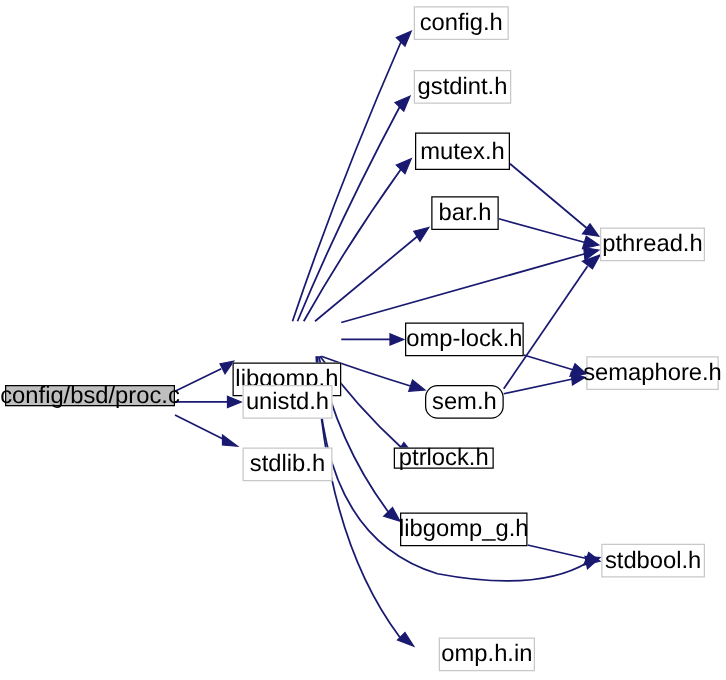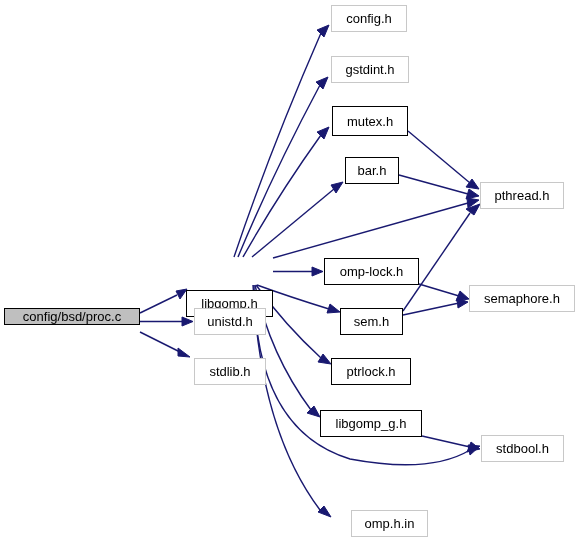--- a/index.html
+++ b/index.html
@@ -9,21 +9,21 @@
     background:#ffffff;
     overflow:hidden;
     font-family:"Liberation Sans","DejaVu Sans",sans-serif;
   }
   .node{
     position:absolute;
     box-sizing:border-box;
     display:flex;align-items:center;justify-content:center;
     background:#ffffff;
     color:#000000;
-    font-size:13px;
+    font-size:19px;
     line-height:1;
     white-space:nowrap;
     letter-spacing:0px;
   }
   .node.leaf{ border:1px solid #c8c8c8; }
   .node.expanded{ border:1.6px solid #000000; }
   .node.current{ border:1.6px solid #000000; background:#bfbfbf; }
   svg#edges{ position:absolute;left:0;top:0;width:581px;height:544px; }
   svg#edges path{ fill:none; stroke:#191970; stroke-width:1.4px; }
   svg#edges polygon{ fill:#191970; stroke:#191970; stroke-width:1px; }
@@ -124,24 +124,24 @@
       </div>
       <div class="node leaf" style="left: 480px; top: 182px; width: 84px; height: 27px;">
         <span>pthread.h</span>
       </div>
       <div class="node expanded" style="left: 324px; top: 258px; width: 95px; height: 27px;">
         <span>omp-lock.h</span>
       </div>
       <div class="node leaf" style="left: 469px; top: 285px; width: 106px; height: 27px;">
         <span>semaphore.h</span>
       </div>
-      <div class="node expanded" style="left: 340px; top: 308px; width: 63px; height: 27px;">
+      <div class="node expanded" style="left: 340px; top: 308px; width: 63px; height: 27px; border-radius: 10px;">
         <span>sem.h</span>
       </div>
-      <div class="node expanded" style="left: 331px; top: 358px; width: 80px; height: 27px;">
+      <div class="node expanded" style="left: 315px; top: 358px; width: 80px; height: 17px;">
         <span>ptrlock.h</span>
       </div>
       <div class="node expanded" style="left: 320px; top: 410px; width: 102px; height: 27px;">
         <span>libgomp_g.h</span>
       </div>
       <div class="node leaf" style="left: 481px; top: 435px; width: 83px; height: 27px;">
         <span>stdbool.h</span>
       </div>
       <div class="node leaf" style="left: 351px; top: 510px; width: 77px; height: 27px;">
         <span>omp.h.in</span>

